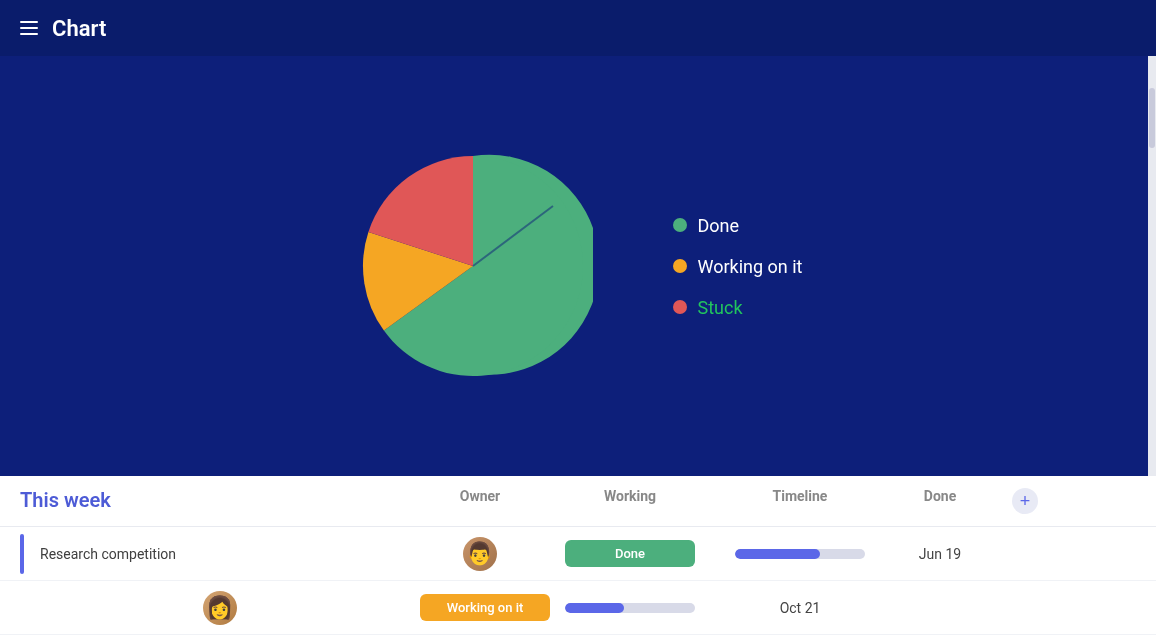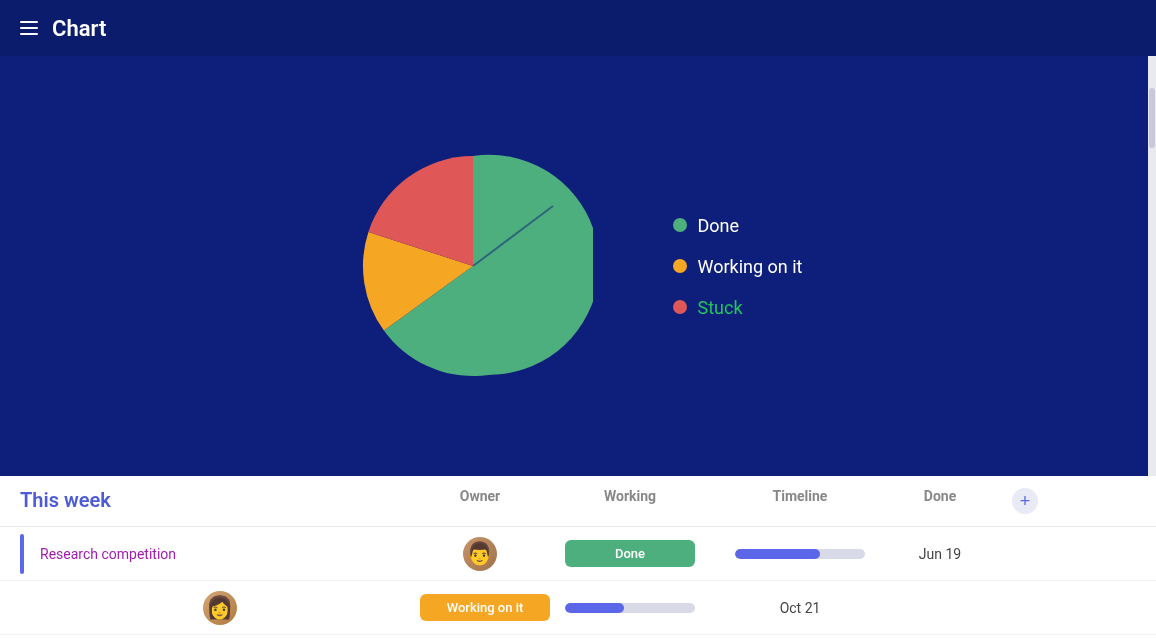--- a/index.html
+++ b/index.html
@@ -122,21 +122,21 @@
       align-items: center;
       border-bottom: 1px solid #f0f2f6;
       height: 54px;
     }
 
     .row-name {
       display: flex;
       align-items: center;
       gap: 10px;
       font-size: 14px;
-      color: #a21caf;
+      color: #404040;
     }
 
     .row-border {
       width: 4px;
       height: 40px;
       background: #5b67e8;
       border-radius: 2px;
       margin-right: 6px;
     }
 

